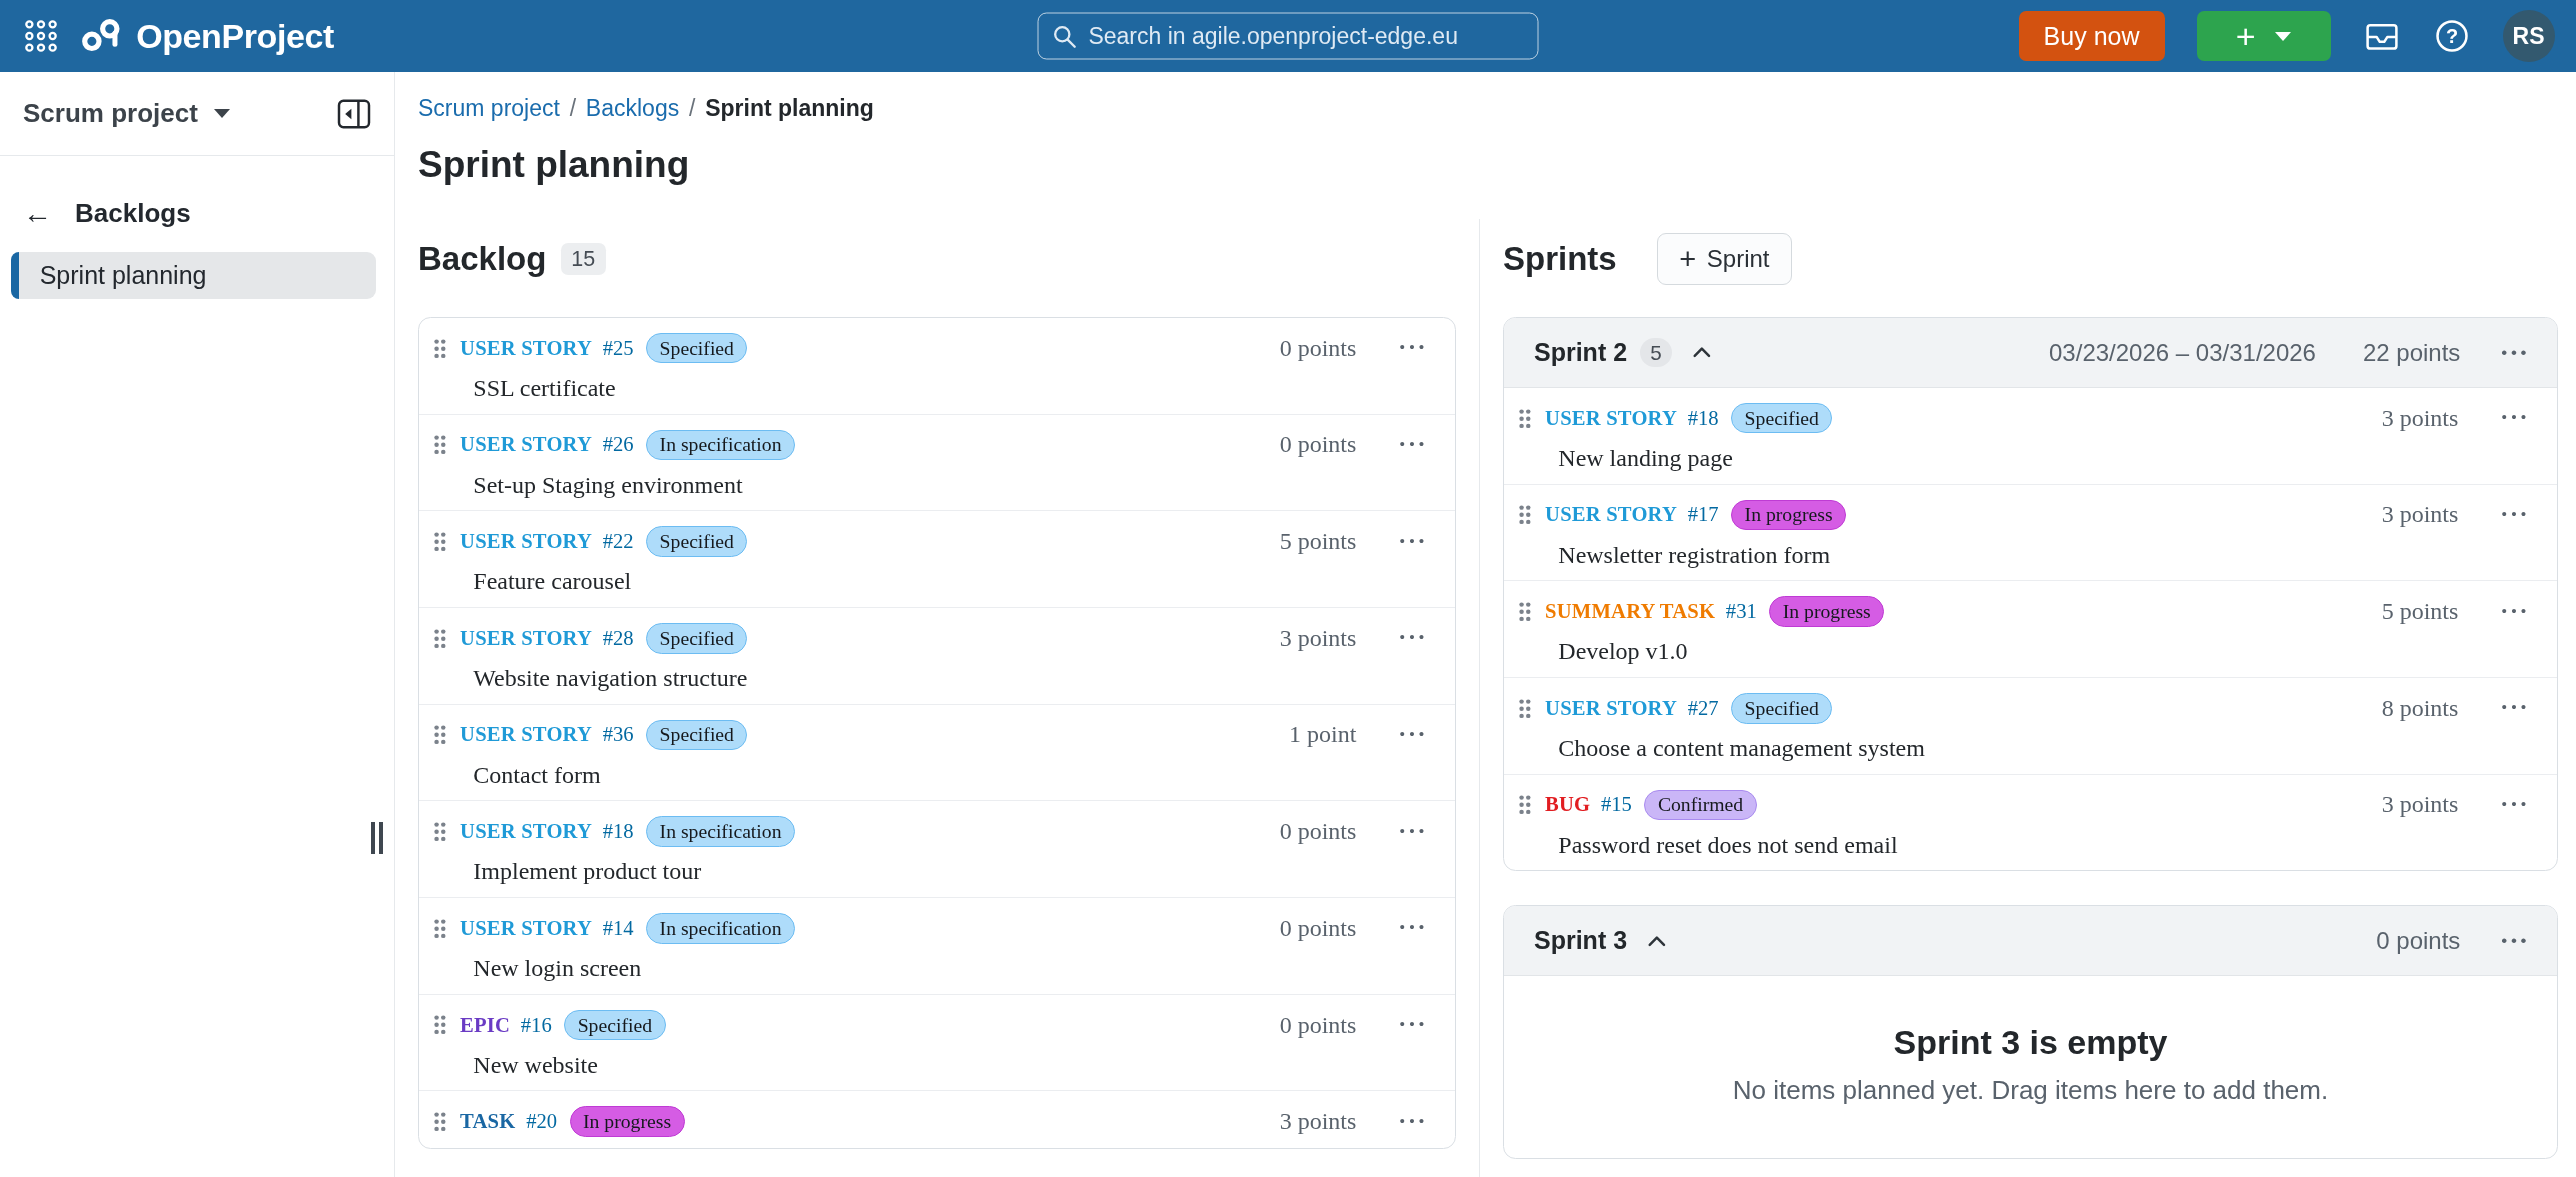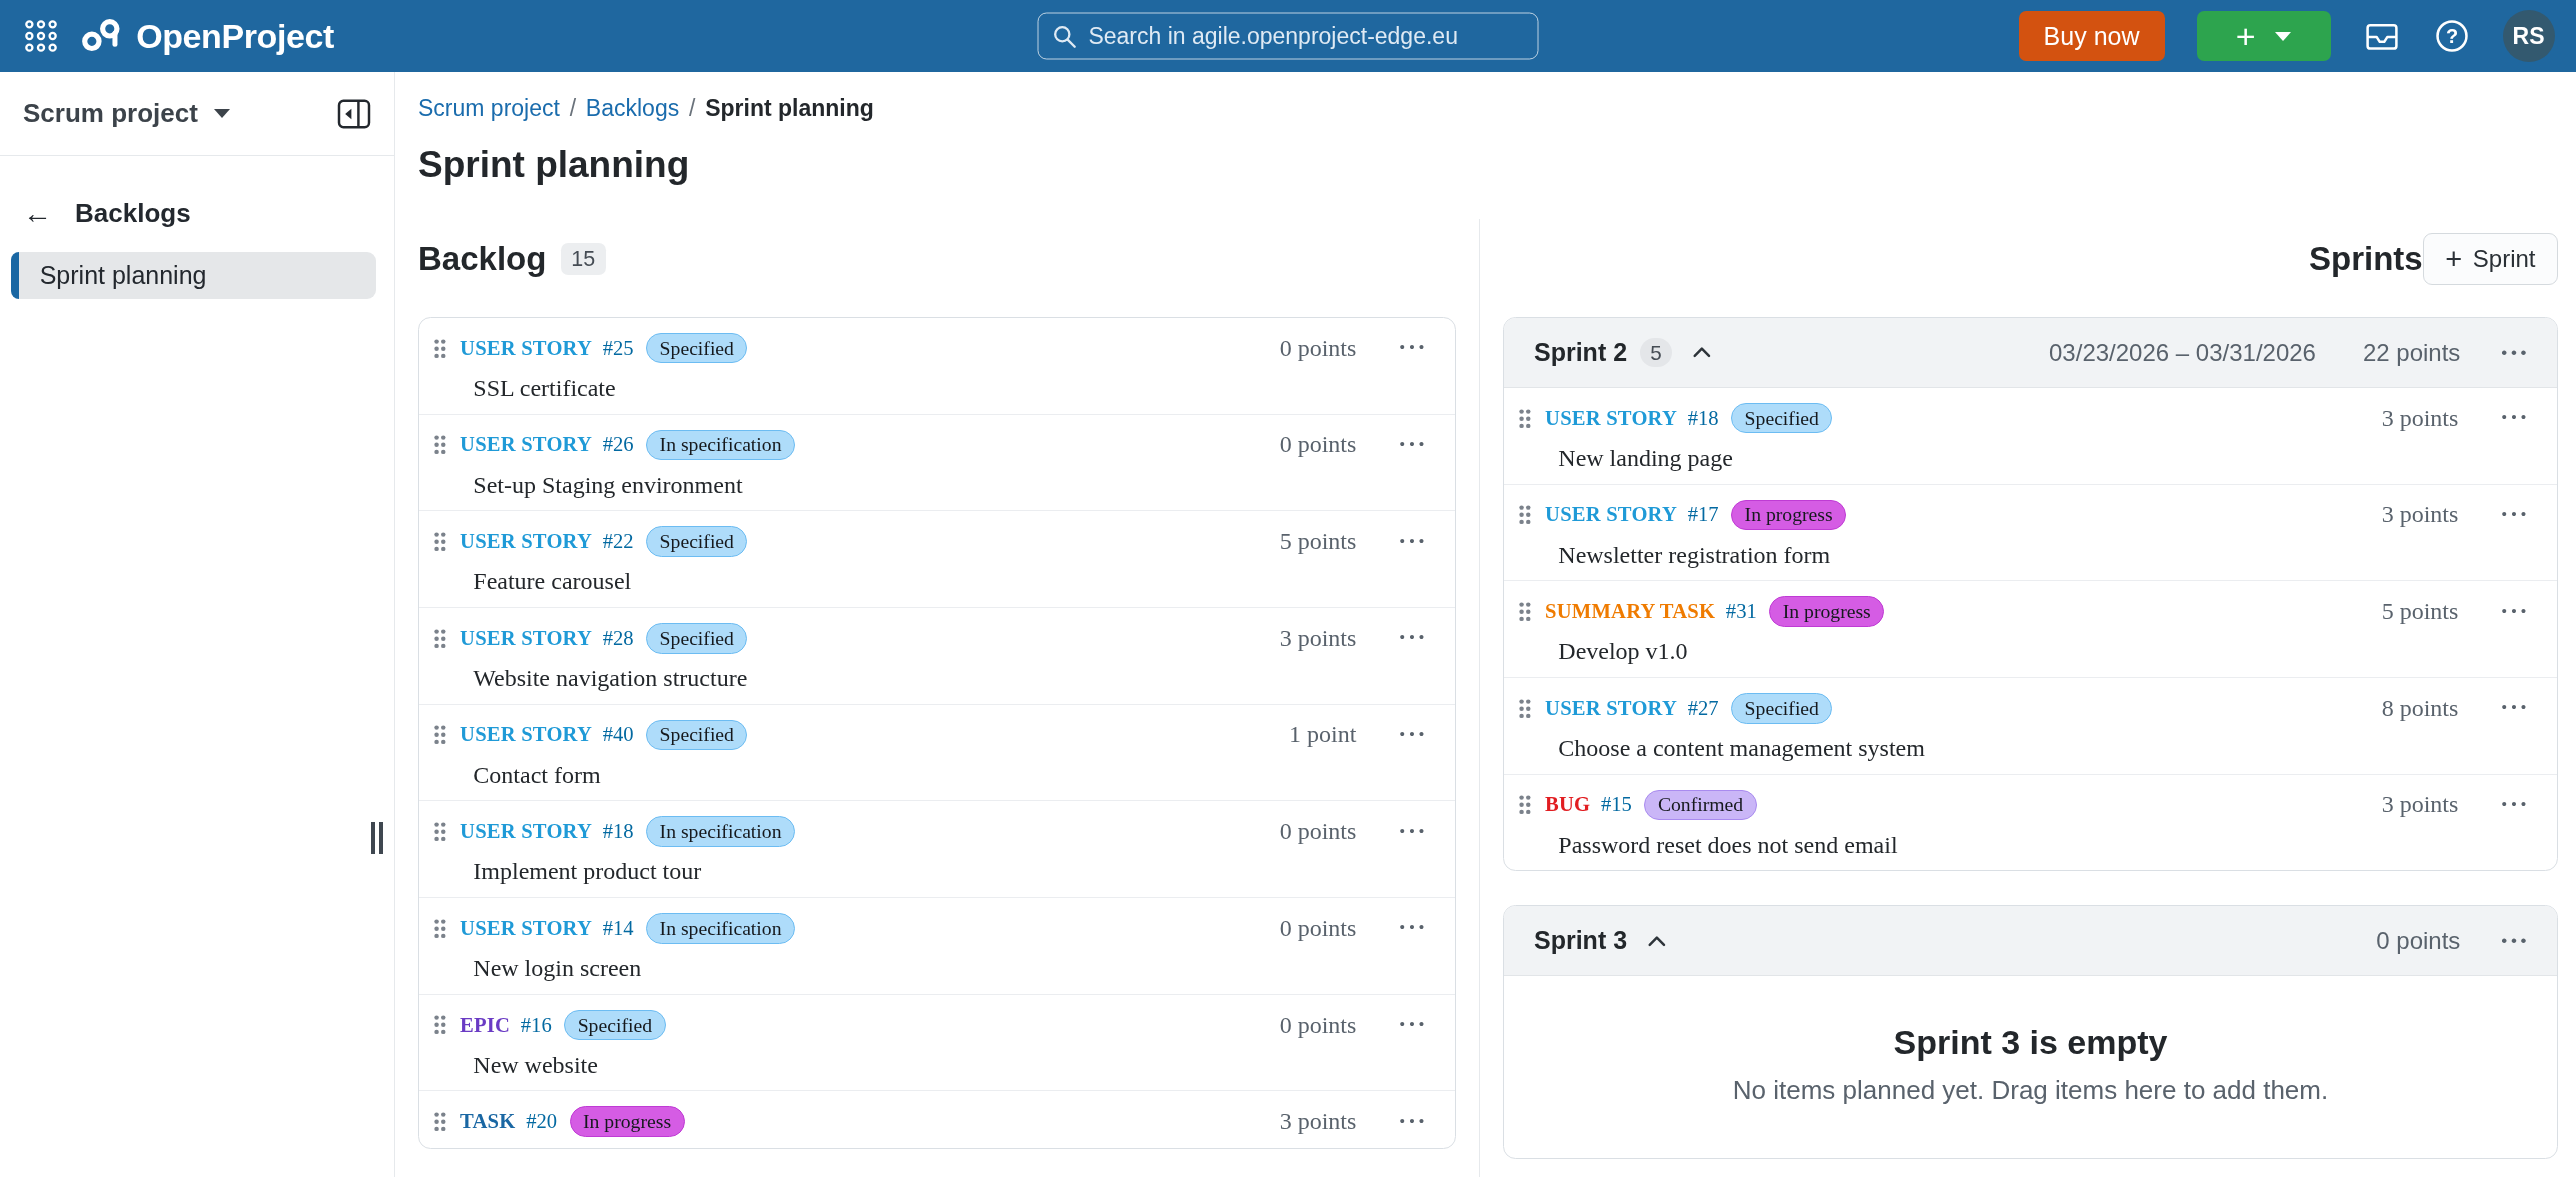--- a/index.html
+++ b/index.html
@@ -60,21 +60,21 @@
   .breadcrumb .sep { color:#6a727b; }
   .breadcrumb .current { font-weight:700; color:#23272b; }
   h1.page-title { margin:21.5px 0 0 23px; font-size:37px; font-weight:700; height:43px; }
   .columns { display:flex; margin-top:32px; height:959px; overflow:hidden; }
   .col-left  { width:1085px; flex-shrink:0; border-right:1.8px solid #e6e9ec; padding:0 23px; }
   .col-right { flex:1; padding:0 18px 0 23px; min-width:0; }
   .section-head { margin-top:12.5px; height:56px; margin-bottom:30px; display:flex; align-items:center; }
   .section-head h2 { font-size:33px; font-weight:700; }
   .count-badge { margin-left:14.3px; background:#eceef0; color:#454c54; font-size:21.5px;
                  padding:3.6px 10.7px; border-radius:7.2px; }
-  .sprints-head { justify-content:flex-end; }
+  .sprints-head { justify-content:flex-start;gap:40px; }
   .add-sprint { height:52px; padding:0 21.5px; border:1.8px solid #d5dade; border-radius:9px;
                 background:#fbfcfd; font-size:24px; color:#2a3036; font-family:inherit; cursor:pointer;
                 display:flex; align-items:center; }
   .add-sprint .plus { font-size:29px; font-weight:300; margin-right:10.7px; }
 
   .card { border:1.8px solid #dadfe4; border-radius:12.5px; background:#fff; }
   .sprint-card { margin-bottom:34px; overflow:hidden; }
 
   .item-row { padding:14.3px 27px 10.7px 14.3px; cursor:pointer;font-family:Liberation Serif, serif; }
   .item-row + .item-row { border-top:1.8px solid #ebedf0; }
@@ -293,21 +293,21 @@
                   <svg width="13.4" height="21.5" viewBox="0 0 15 24" fill="#7b828b">
                     <circle cx="4" cy="4" r="2.5"></circle>
                     <circle cx="11.5" cy="4" r="2.5"></circle>
                     <circle cx="4" cy="12" r="2.5"></circle>
                     <circle cx="11.5" cy="12" r="2.5"></circle>
                     <circle cx="4" cy="20" r="2.5"></circle>
                     <circle cx="11.5" cy="20" r="2.5"></circle>
                   </svg>
                 </span>
                 <span class="wi-type" style="color: rgb(31, 154, 215);">USER STORY</span>
-                <span class="wi-id">#40</span>
+                <span class="wi-id">#36</span>
                 <span class="badge" style="background: rgb(174, 220, 250); border-color: rgb(108, 188, 242);">Specified</span>
                 <span class="points">1 point</span>
                 <span class="more">•••</span>
               </div>
               <div class="row-title">Contact form</div>
             </div>
             <div class="item-row">
               <div class="row-line1">
                 <span class="drag">
                   <svg width="13.4" height="21.5" viewBox="0 0 15 24" fill="#7b828b">

